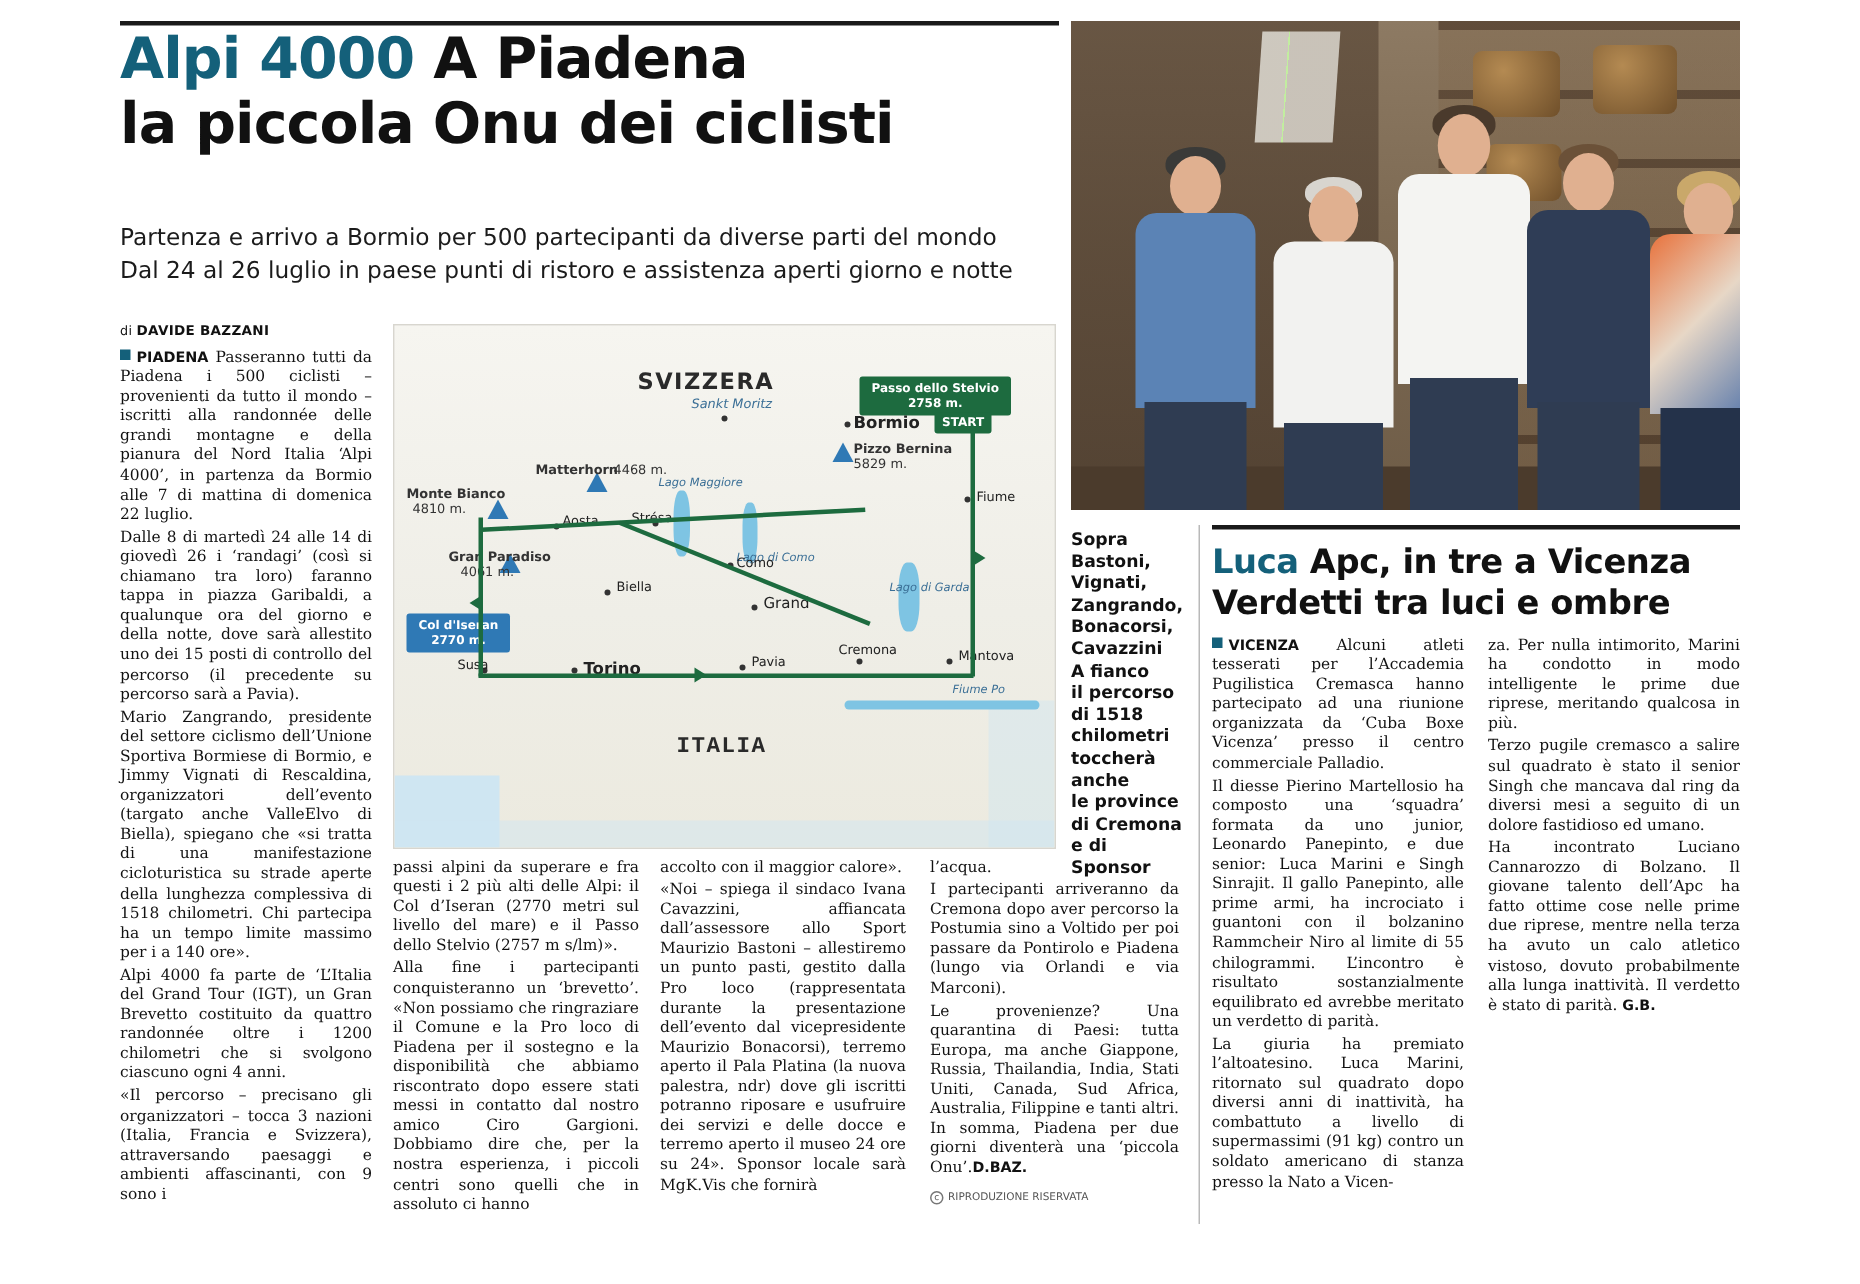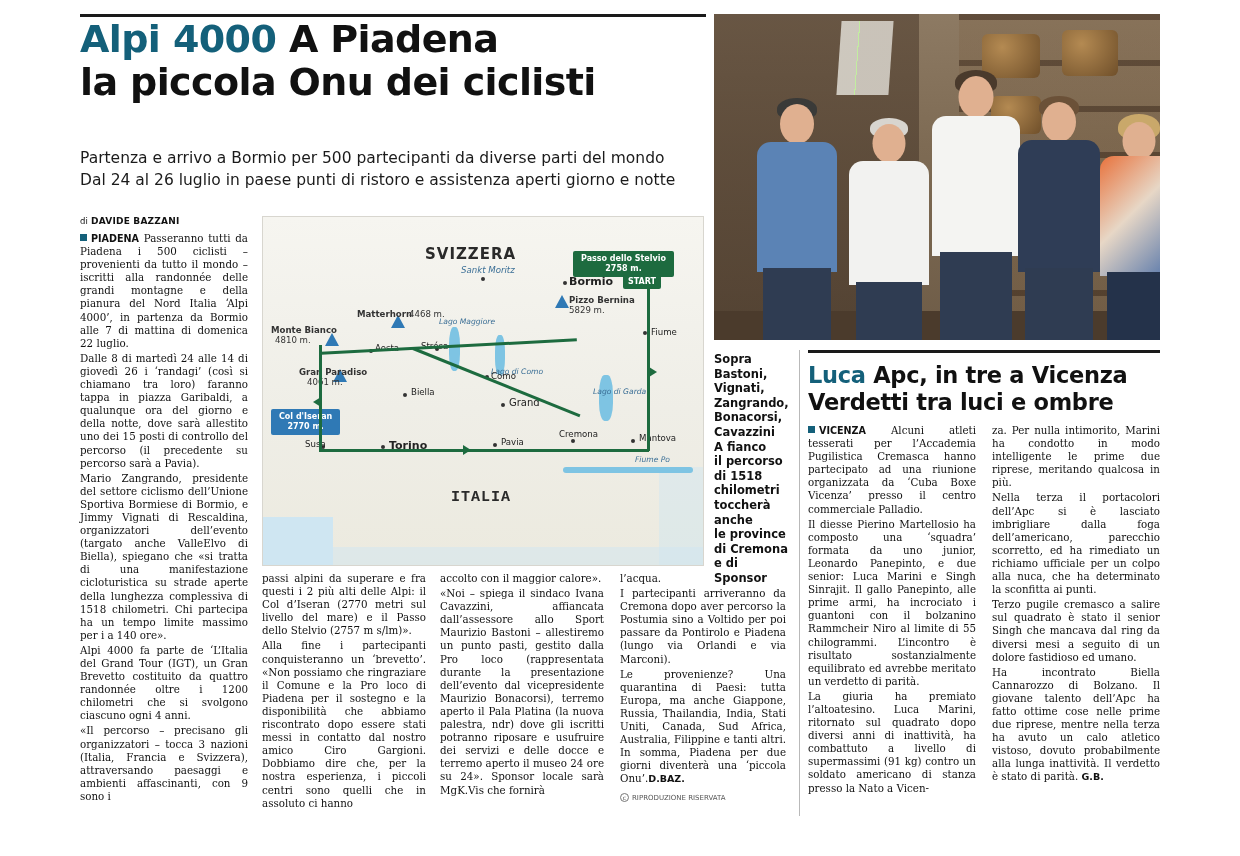--- a/index.html
+++ b/index.html
@@ -521,18 +521,17 @@
   </div>
 
   <div class="col" style="left:808px;top:424px;width:168px;">
     <p><span class="sq"></span><span class="dateline">VICENZA</span> <span>Alcuni atleti tesserati per l’Accademia Pugilistica Cremasca hanno partecipato ad una riunione organizzata da ‘Cuba Boxe Vicenza’ presso il centro commerciale Palladio.</span></p>
     <p><span>Il diesse Pierino Martellosio ha composto una ‘squadra’ formata da uno junior, Leonardo Panepinto, e due senior: Luca Marini e Singh Sinrajit. Il gallo Panepinto, alle prime armi, ha incrociato i guantoni con il bolzanino Rammcheir Niro al limite di 55 chilogrammi. L’incontro è risultato sostanzialmente equilibrato ed avrebbe meritato un verdetto di parità.</span></p>
     <p><span>La giuria ha premiato l’altoatesino. Luca Marini, ritornato sul quadrato dopo diversi anni di inattività, ha combattuto a livello di supermassimi (91 kg) contro un soldato americano di stanza presso la Nato a Vicen-</span></p>
   </div>
 
   <div class="col" style="left:992px;top:424px;width:168px;">
     <p><span>za. Per nulla intimorito, Marini ha condotto in modo intelligente le prime due riprese, meritando qualcosa in più.</span></p>
-    <p><span>Nella terza il portacolori dell’Apc si è lasciato imbrigliare dalla foga dell’americano, parecchio scorretto, ed ha rimediato un richiamo ufficiale per un colpo alla nuca, che ha determinato la sconfitta ai punti.</span></p>
     <p><span>Terzo pugile cremasco a salire sul quadrato è stato il senior Singh che mancava dal ring da diversi mesi a seguito di un dolore fastidioso ed umano.</span></p>
-    <p><span>Ha incontrato Biella Cannarozzo di Bolzano. Il giovane talento dell’Apc ha fatto ottime cose nelle prime due riprese, mentre nella terza ha avuto un calo atletico vistoso, dovuto probabilmente alla lunga inattività. Il verdetto è stato di parità.</span> <span class="sig">G.B.</span></p>
+    <p><span>Ha incontrato Luciano Cannarozzo di Bolzano. Il giovane talento dell’Apc ha fatto ottime cose nelle prime due riprese, mentre nella terza ha avuto un calo atletico vistoso, dovuto probabilmente alla lunga inattività. Il verdetto è stato di parità.</span> <span class="sig">G.B.</span></p>
   </div>
 
 </div>
 
 </body></html>

